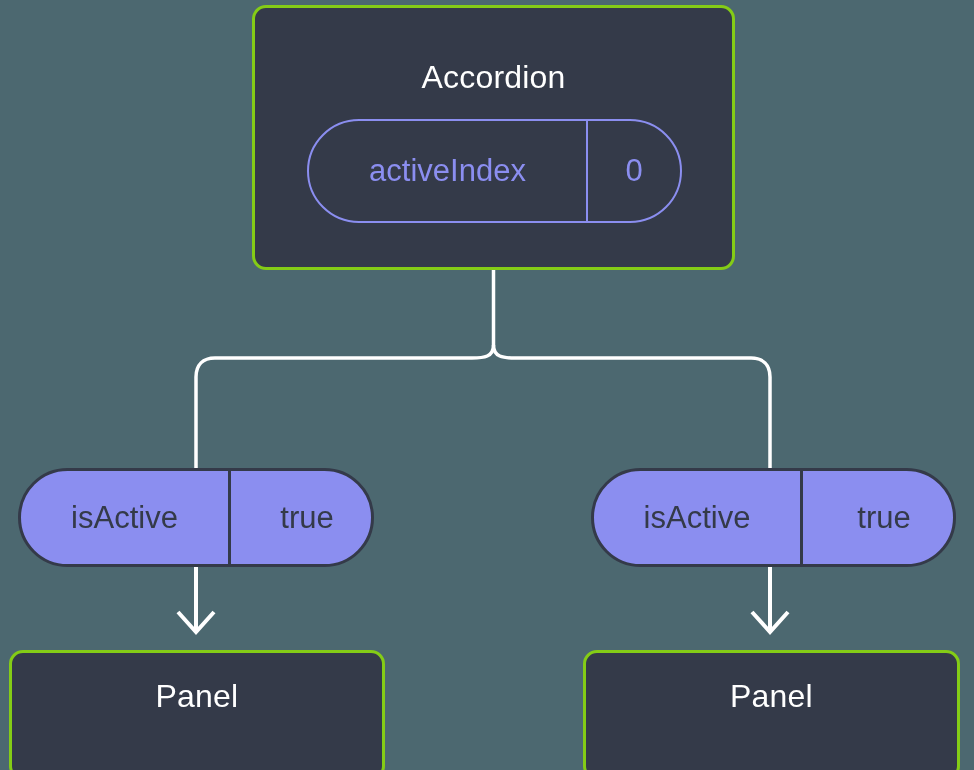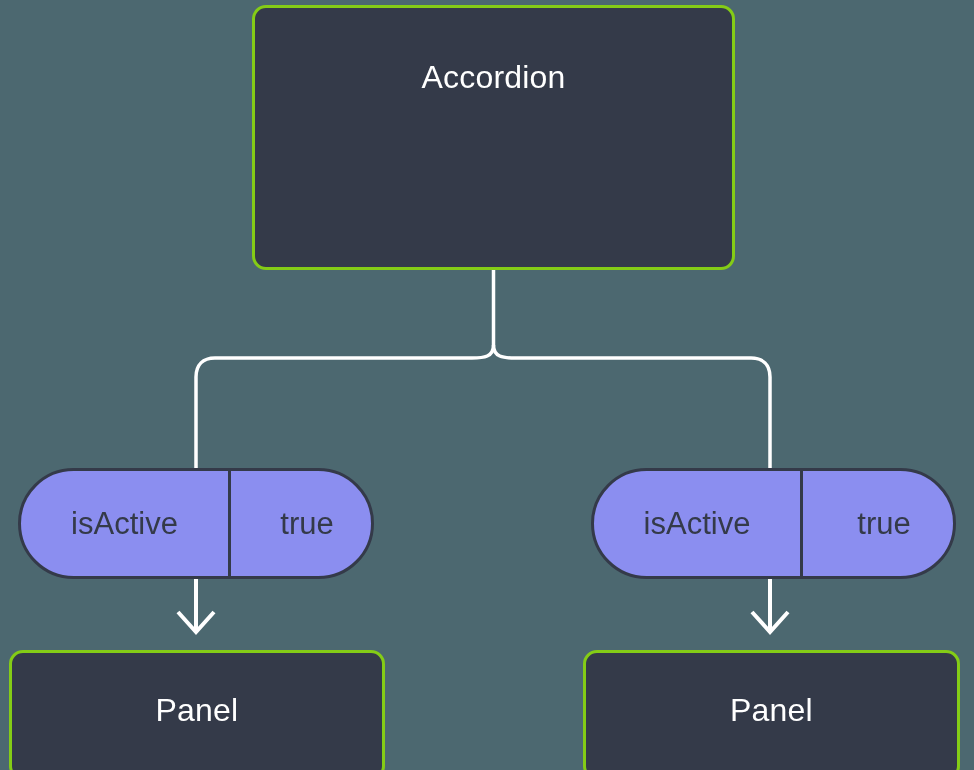--- a/index.html
+++ b/index.html
@@ -53,21 +53,21 @@
 
   
   #panel-left-node {
     left: 9px; top: 650px;
     width: 376px; height: 130px;
   }
   #panel-right-node {
     left: 583px; top: 650px;
     width: 377px; height: 130px;
   }
-  .panel-title { top: 39px; }
+  .panel-title { top: 25px; }
 
   
   .pill {
     position: absolute;
     box-sizing: border-box;
     display: flex;
     align-items: stretch;
     border-radius: 999px;
     overflow: hidden;
   }
@@ -95,21 +95,21 @@
   #state-pill .pill-val {
     flex: 1;
     color: #8b8ef0;
     font-size: 31px;
   }
 
   
   .pill-filled {
     border: 3px solid #343a49;
     background: #8b8ef0;
-    height: 111px;
+    height: 99px;
     gap: 12px;
   }
   .pill-filled .pill-key,
   .pill-filled .pill-val {
     color: #343a49;
     font-size: 31px;
   }
   .pill-filled .pill-key {
     border-right: 3px solid #343a49;
   }
@@ -144,20 +144,24 @@
     <path d="M 178 612 L 196 632 L 214 612" fill="none" stroke="#ffffff" stroke-width="4" stroke-linecap="butt" stroke-linejoin="miter"></path>
 
     <path d="M 770 567 L 770 630" fill="none" stroke="#ffffff" stroke-width="4"></path>
     <path d="M 752 612 L 770 632 L 788 612" fill="none" stroke="#ffffff" stroke-width="4" stroke-linecap="butt" stroke-linejoin="miter"></path>
   </svg>
 
   <div class="node-box" id="accordion-node">
     <div class="node-title" id="accordion-title">Accordion</div>
   </div>
 
+  <div class="pill" id="state-pill">
+    <div class="pill-key">activeIndex</div>
+    <div class="pill-val">0</div>
+  </div>
 
   <div class="pill pill-filled" id="prop-pill-left">
     <div class="pill-key">isActive</div>
     <div class="pill-val">true</div>
   </div>
 
   <div class="node-box" id="panel-left-node">
     <div class="node-title panel-title">Panel</div>
   </div>
 

